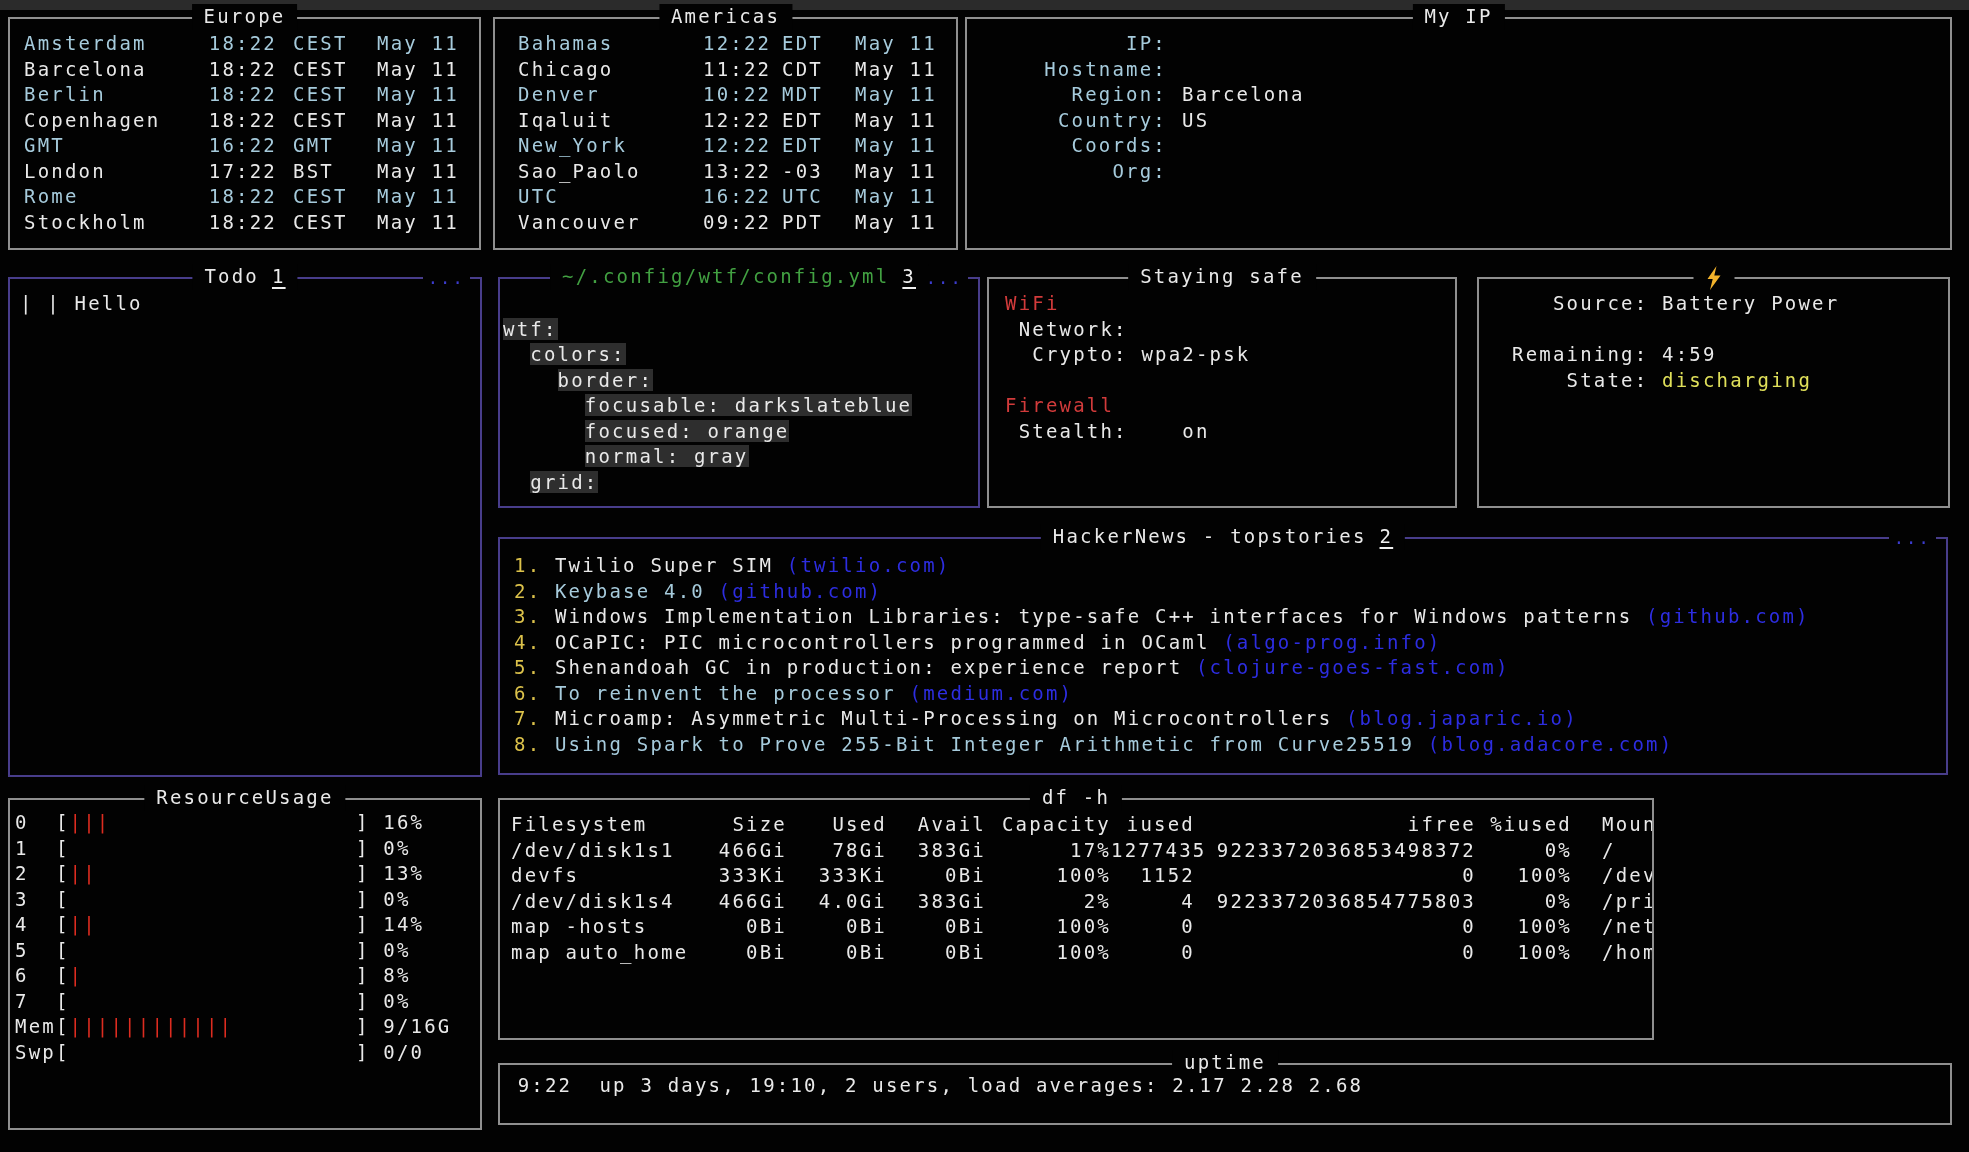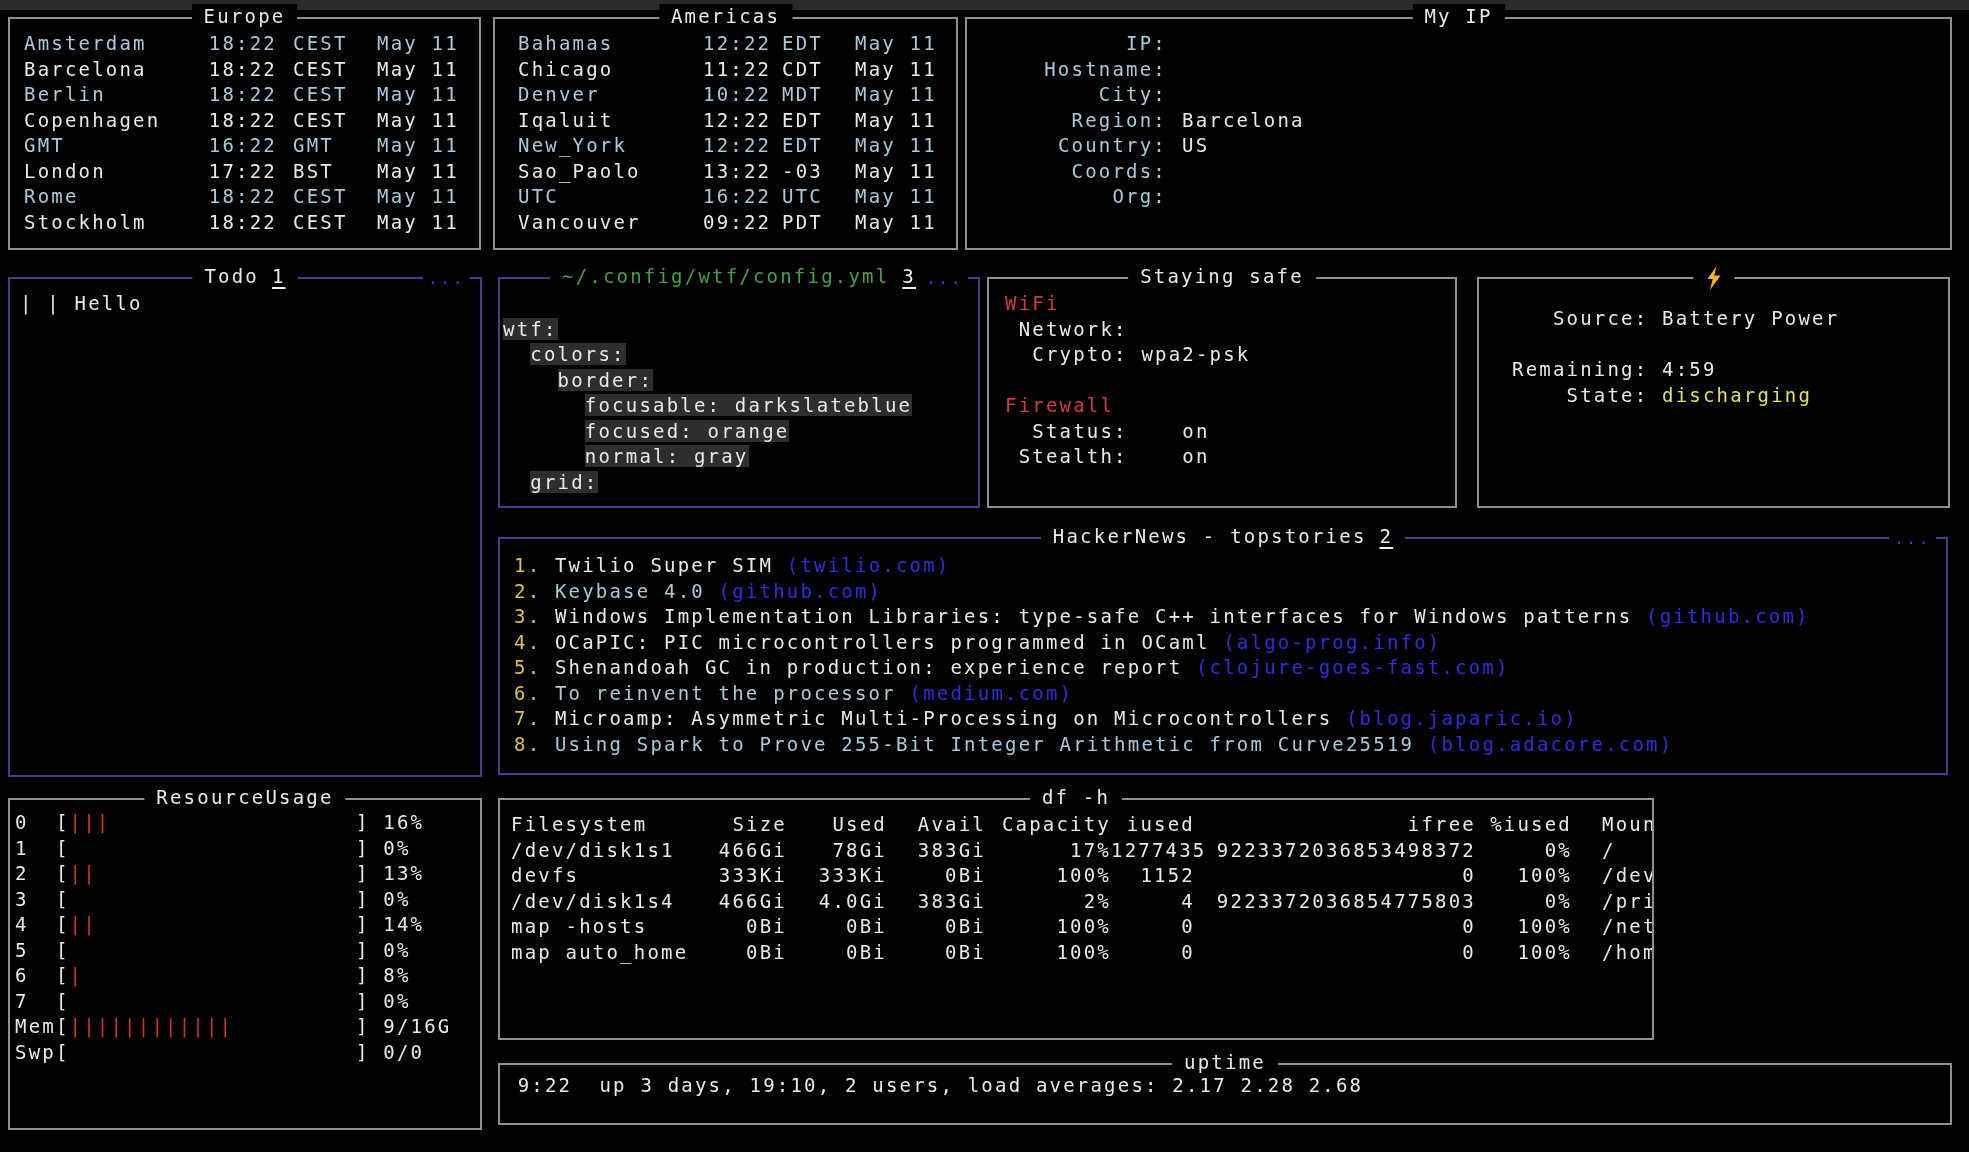--- a/index.html
+++ b/index.html
@@ -48,21 +48,21 @@
   
   .todo-body { padding:12px 0 0 10px; white-space:pre; }
 
   
   .cfg-body { padding:12px 0 0 3px; }
   .cfg-line { white-space:pre; min-height:25.5px; }
   .cfg-line .hl { background:#2e2e2e; }
 
   
   .safe-body { padding:12px 0 0 16px; }
-  .batt-body { padding:12px 0 0 33px;margin-top:15px; }
+  .batt-body { padding:12px 0 0 33px; }
   .tline { white-space:pre; min-height:25.5px; }
   .red { color:#d23b3b; }
   .green { color:#42a142; }
   .yellow { color:#e0e05a; }
 
   
   .hn-body { padding:14px 0 0 14px; }
   .hn-row { white-space:pre; min-height:25.5px; }
   .hn-num { color:#dcc24b; }
   .hn-title-white { color:#e9e9e9; }
@@ -117,21 +117,20 @@
         <div class="clock-row grid-am c-blue"><span class="cc0">UTC</span><span class="cc1">16:22</span><span class="cc2">UTC</span><span class="cc3">May 11</span></div>
         <div class="clock-row grid-am c-white"><span class="cc0">Vancouver</span><span class="cc1">09:22</span><span class="cc2">PDT</span><span class="cc3">May 11</span></div>
       </div>
   </div>
 
   <div class="panel" style="left:965px;top:17px;width:987px;height:233px;">
     <span class="ptitle">My IP</span>
     <div class="body ip-rows">
         <div class="ip-row"><span class="ip-label">IP:</span><span class="ip-value"></span></div>
         <div class="ip-row"><span class="ip-label">Hostname:</span><span class="ip-value"></span></div>
-        <div class="ip-row"><span class="ip-label">City:</span><span class="ip-value"></span></div>
         <div class="ip-row"><span class="ip-label">Region:</span><span class="ip-value">Barcelona</span></div>
         <div class="ip-row"><span class="ip-label">Country:</span><span class="ip-value">US</span></div>
         <div class="ip-row"><span class="ip-label">Coords:</span><span class="ip-value"></span></div>
         <div class="ip-row"><span class="ip-label">Org:</span><span class="ip-value"></span></div>
       </div>
   </div>
 
   <div class="panel blue" style="left:8px;top:277px;width:474px;height:500px;">
     <span class="ptitle"><span>Todo</span><span class="tnum">1</span></span>
     <span class="dots">...</span>
@@ -154,21 +153,20 @@
   </div>
 
   <div class="panel" style="left:987px;top:277px;width:470px;height:231px;">
     <span class="ptitle">Staying safe</span>
     <div class="body safe-body">
         <div class="tline red">WiFi</div>
         <div class="tline "> Network:</div>
         <div class="tline ">  Crypto: wpa2-psk</div>
         <div class="tline "></div>
         <div class="tline red">Firewall</div>
-        <div class="tline ">  Status:    on</div>
         <div class="tline "> Stealth:    on</div>
       </div>
   </div>
 
   <div class="panel" style="left:1477px;top:277px;width:473px;height:231px;">
     <span class="ptitle"><svg class="bolt-svg" width="17" height="24" viewBox="0 0 17 24">
           <polygon points="11,0 2,13 7.2,13 4.5,24 15,9.5 8.8,9.5" fill="#f3b32b"></polygon>
         </svg></span>
     <div class="body batt-body">
         <div class="tline"><span>   Source: </span><span>Battery Power</span></div>

